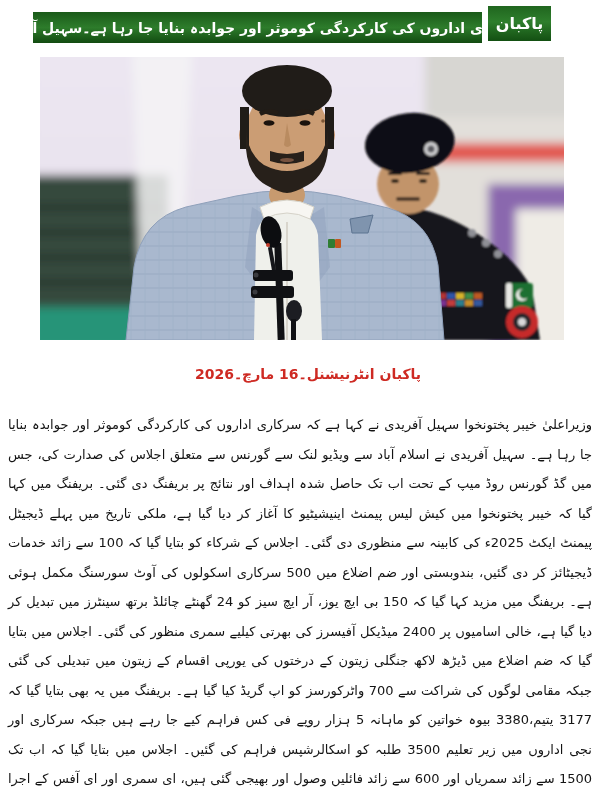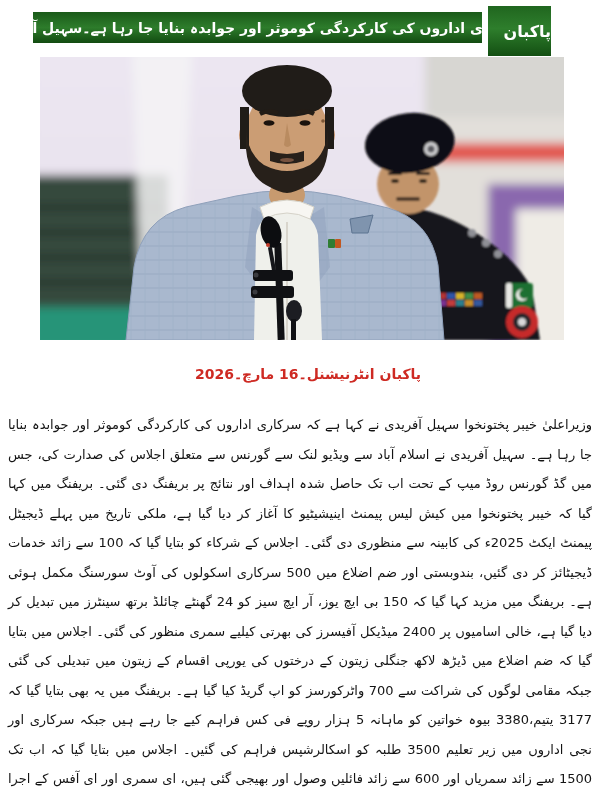--- a/index.html
+++ b/index.html
@@ -1,21 +1,21 @@
 <!DOCTYPE html>
 <html lang="ur"><head>
 <meta charset="utf-8">
 <style>
   html,body{margin:0;padding:0;background:#fff;}
   .page{position:relative;width:600px;height:800px;background:#ffffff;overflow:hidden;
         font-family:"DejaVu Sans",sans-serif;}
   
-  .logo-box{position:absolute;top:6px;left:488px;width:63px;height:50px;
+  .logo-box{position:absolute;top:6px;left:488px;width:63px;height:35px;
     background:linear-gradient(180deg,#20661f 0%,#2e7e2c 45%,#134f12 100%);
-    color:#fff;display:flex;align-items:center;justify-content:flex-start;
+    color:#fff;display:flex;align-items:center;justify-content:center;
     font-weight:bold;font-size:16px;direction:rtl;cursor:pointer;}
   .headline-bar{position:absolute;top:12px;left:33px;width:449px;height:31px;
     background:linear-gradient(180deg,#1a5a19 0%,#2d7c2b 50%,#124b11 100%);
     color:#ffffff;display:flex;align-items:center;justify-content:center;
     font-size:14px;font-weight:bold;direction:rtl;white-space:nowrap;overflow:hidden;}
   
   .photo{position:absolute;top:57px;left:40px;width:524px;height:283px;overflow:hidden;}
   .photo svg{display:block;}
   
   .dateline{position:absolute;top:366px;left:8px;width:600px;text-align:center;

